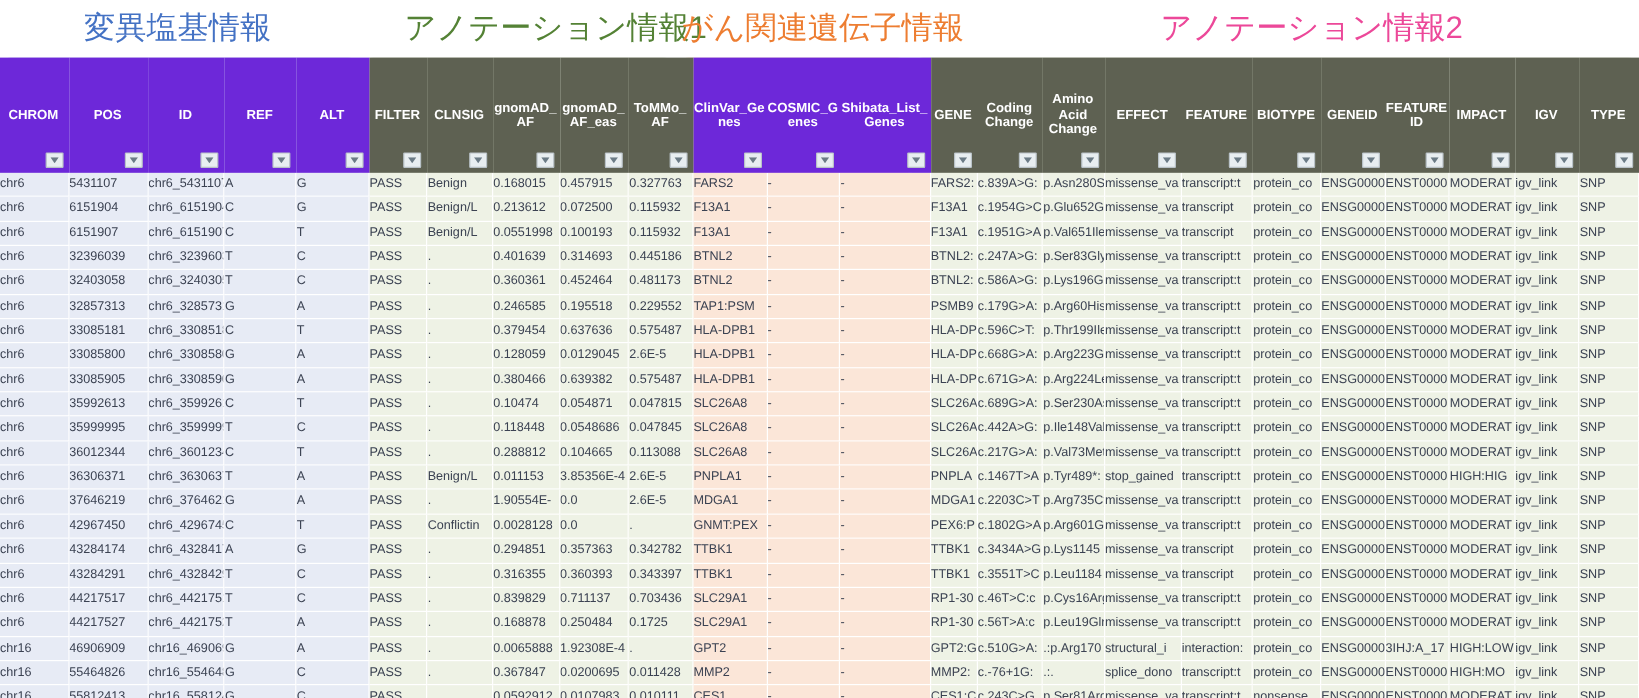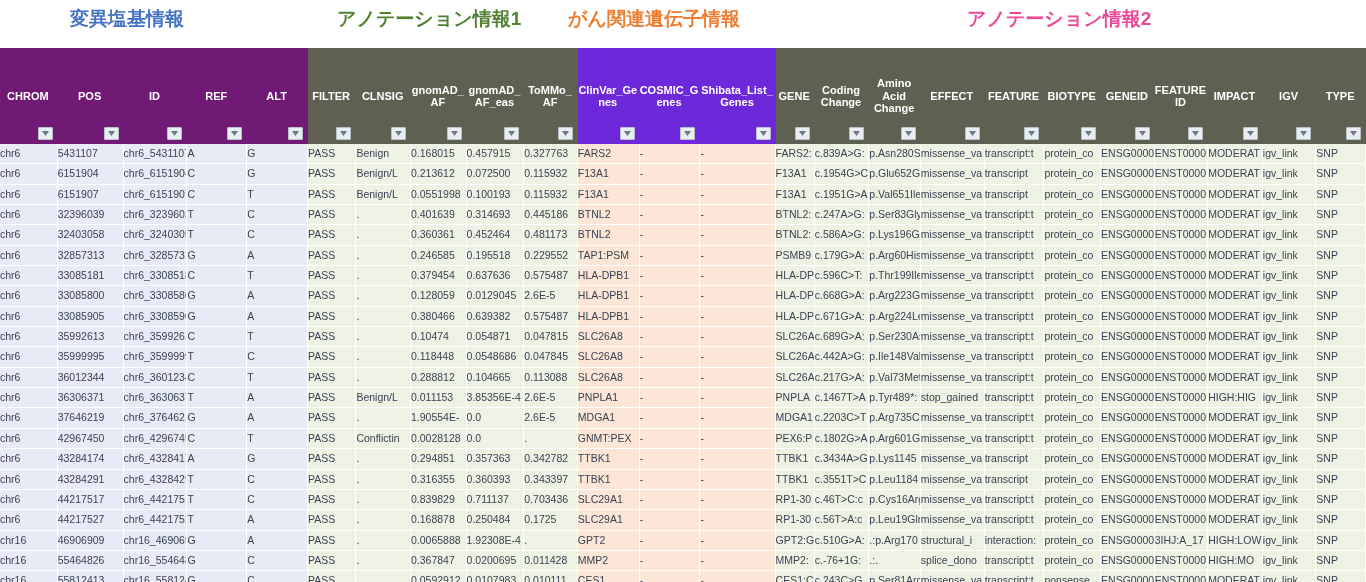--- a/index.html
+++ b/index.html
@@ -16,22 +16,22 @@
   }
 
   
   #captions {
     position: relative;
     height: 46px;
   }
   .caption {
     position: absolute;
     top: 6px;
-    font-size: 19px;
-    font-weight: bold;
+    font-size: 26px;
+    font-weight: normal;
     white-space: nowrap;
     letter-spacing: 0px;
   }
 
   
   #bands {
     position: absolute;
     top: 48px;
     left: 0;
     height: 96px;
@@ -98,21 +98,21 @@
     border: 1px solid #b9c2c8;
     border-radius: 1px;
     display: flex;
     align-items: center;
     justify-content: center;
     cursor: pointer;
   }
   .fbtn svg { display: block; }
 
   
-  th.g-var   { background: #701a75; }
+  th.g-var   { background: #6d28d9; }
   th.g-anno1 { background: #5e6152; }
   th.g-cancer{ background: #6d28d9; }
   th.g-anno2 { background: #5e6152; }
 
   
   tbody td {
     height: 19.35px;
     box-sizing: border-box;
     font-size: 10.5px;
     line-height: 19.35px;

